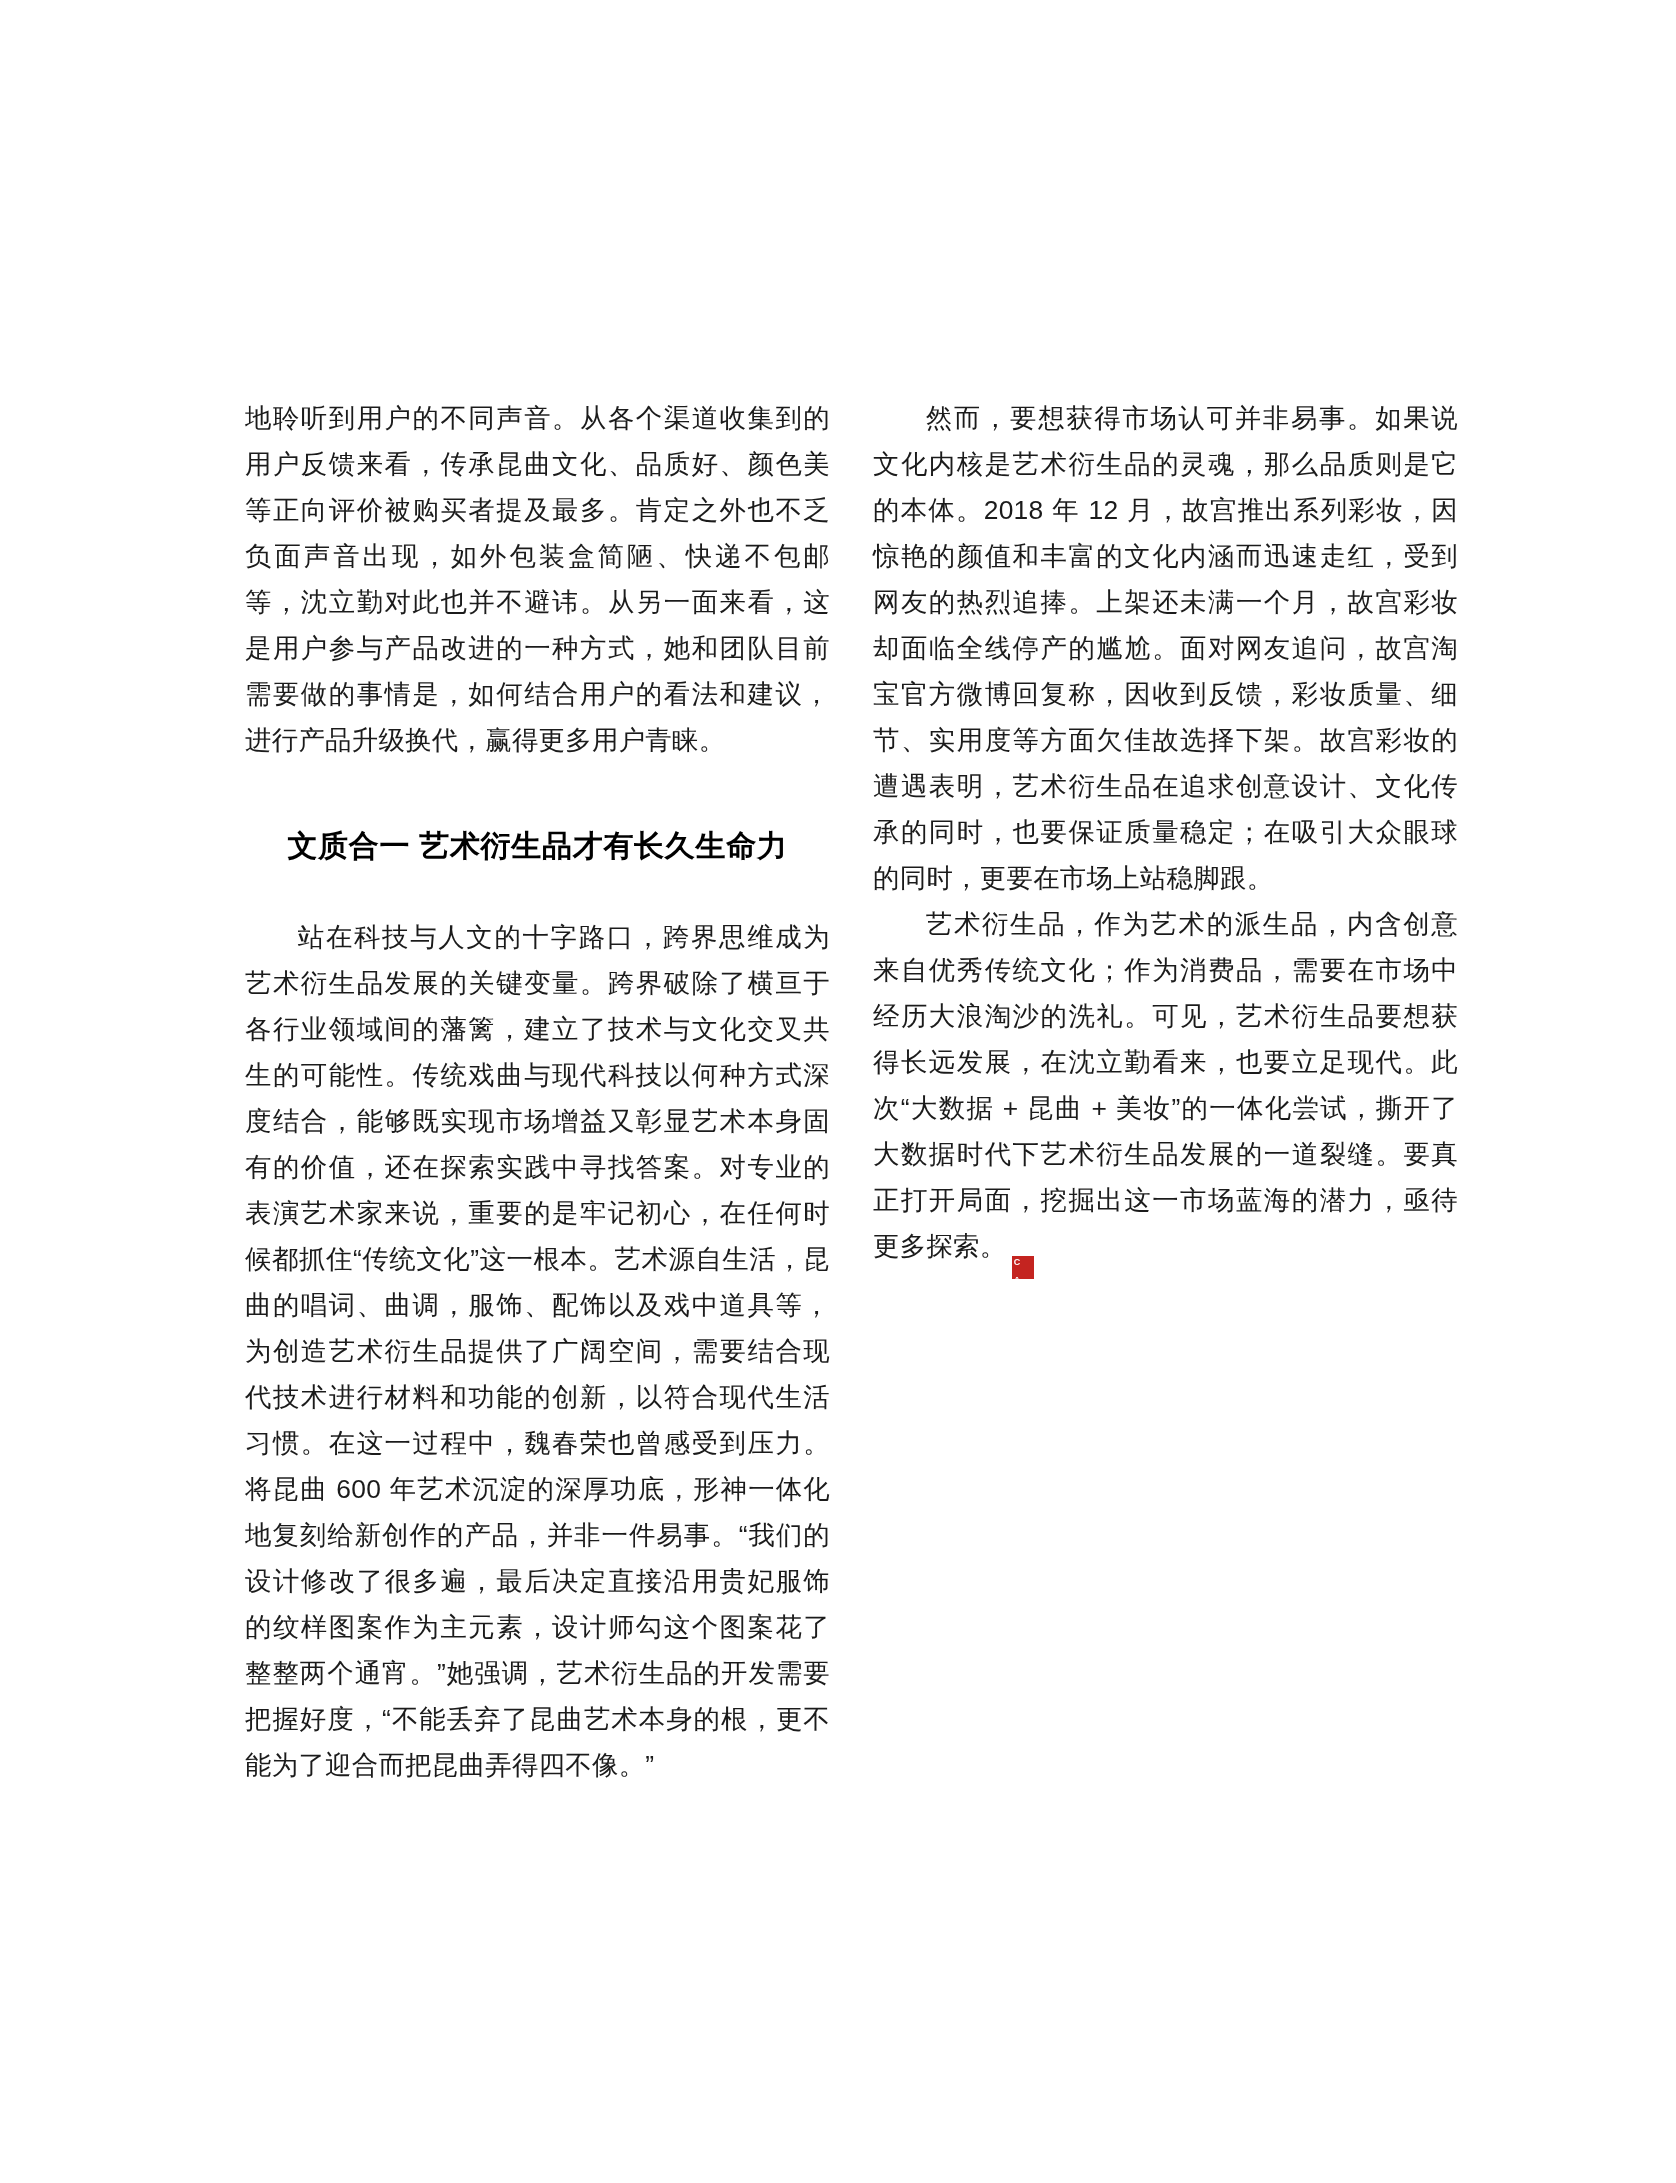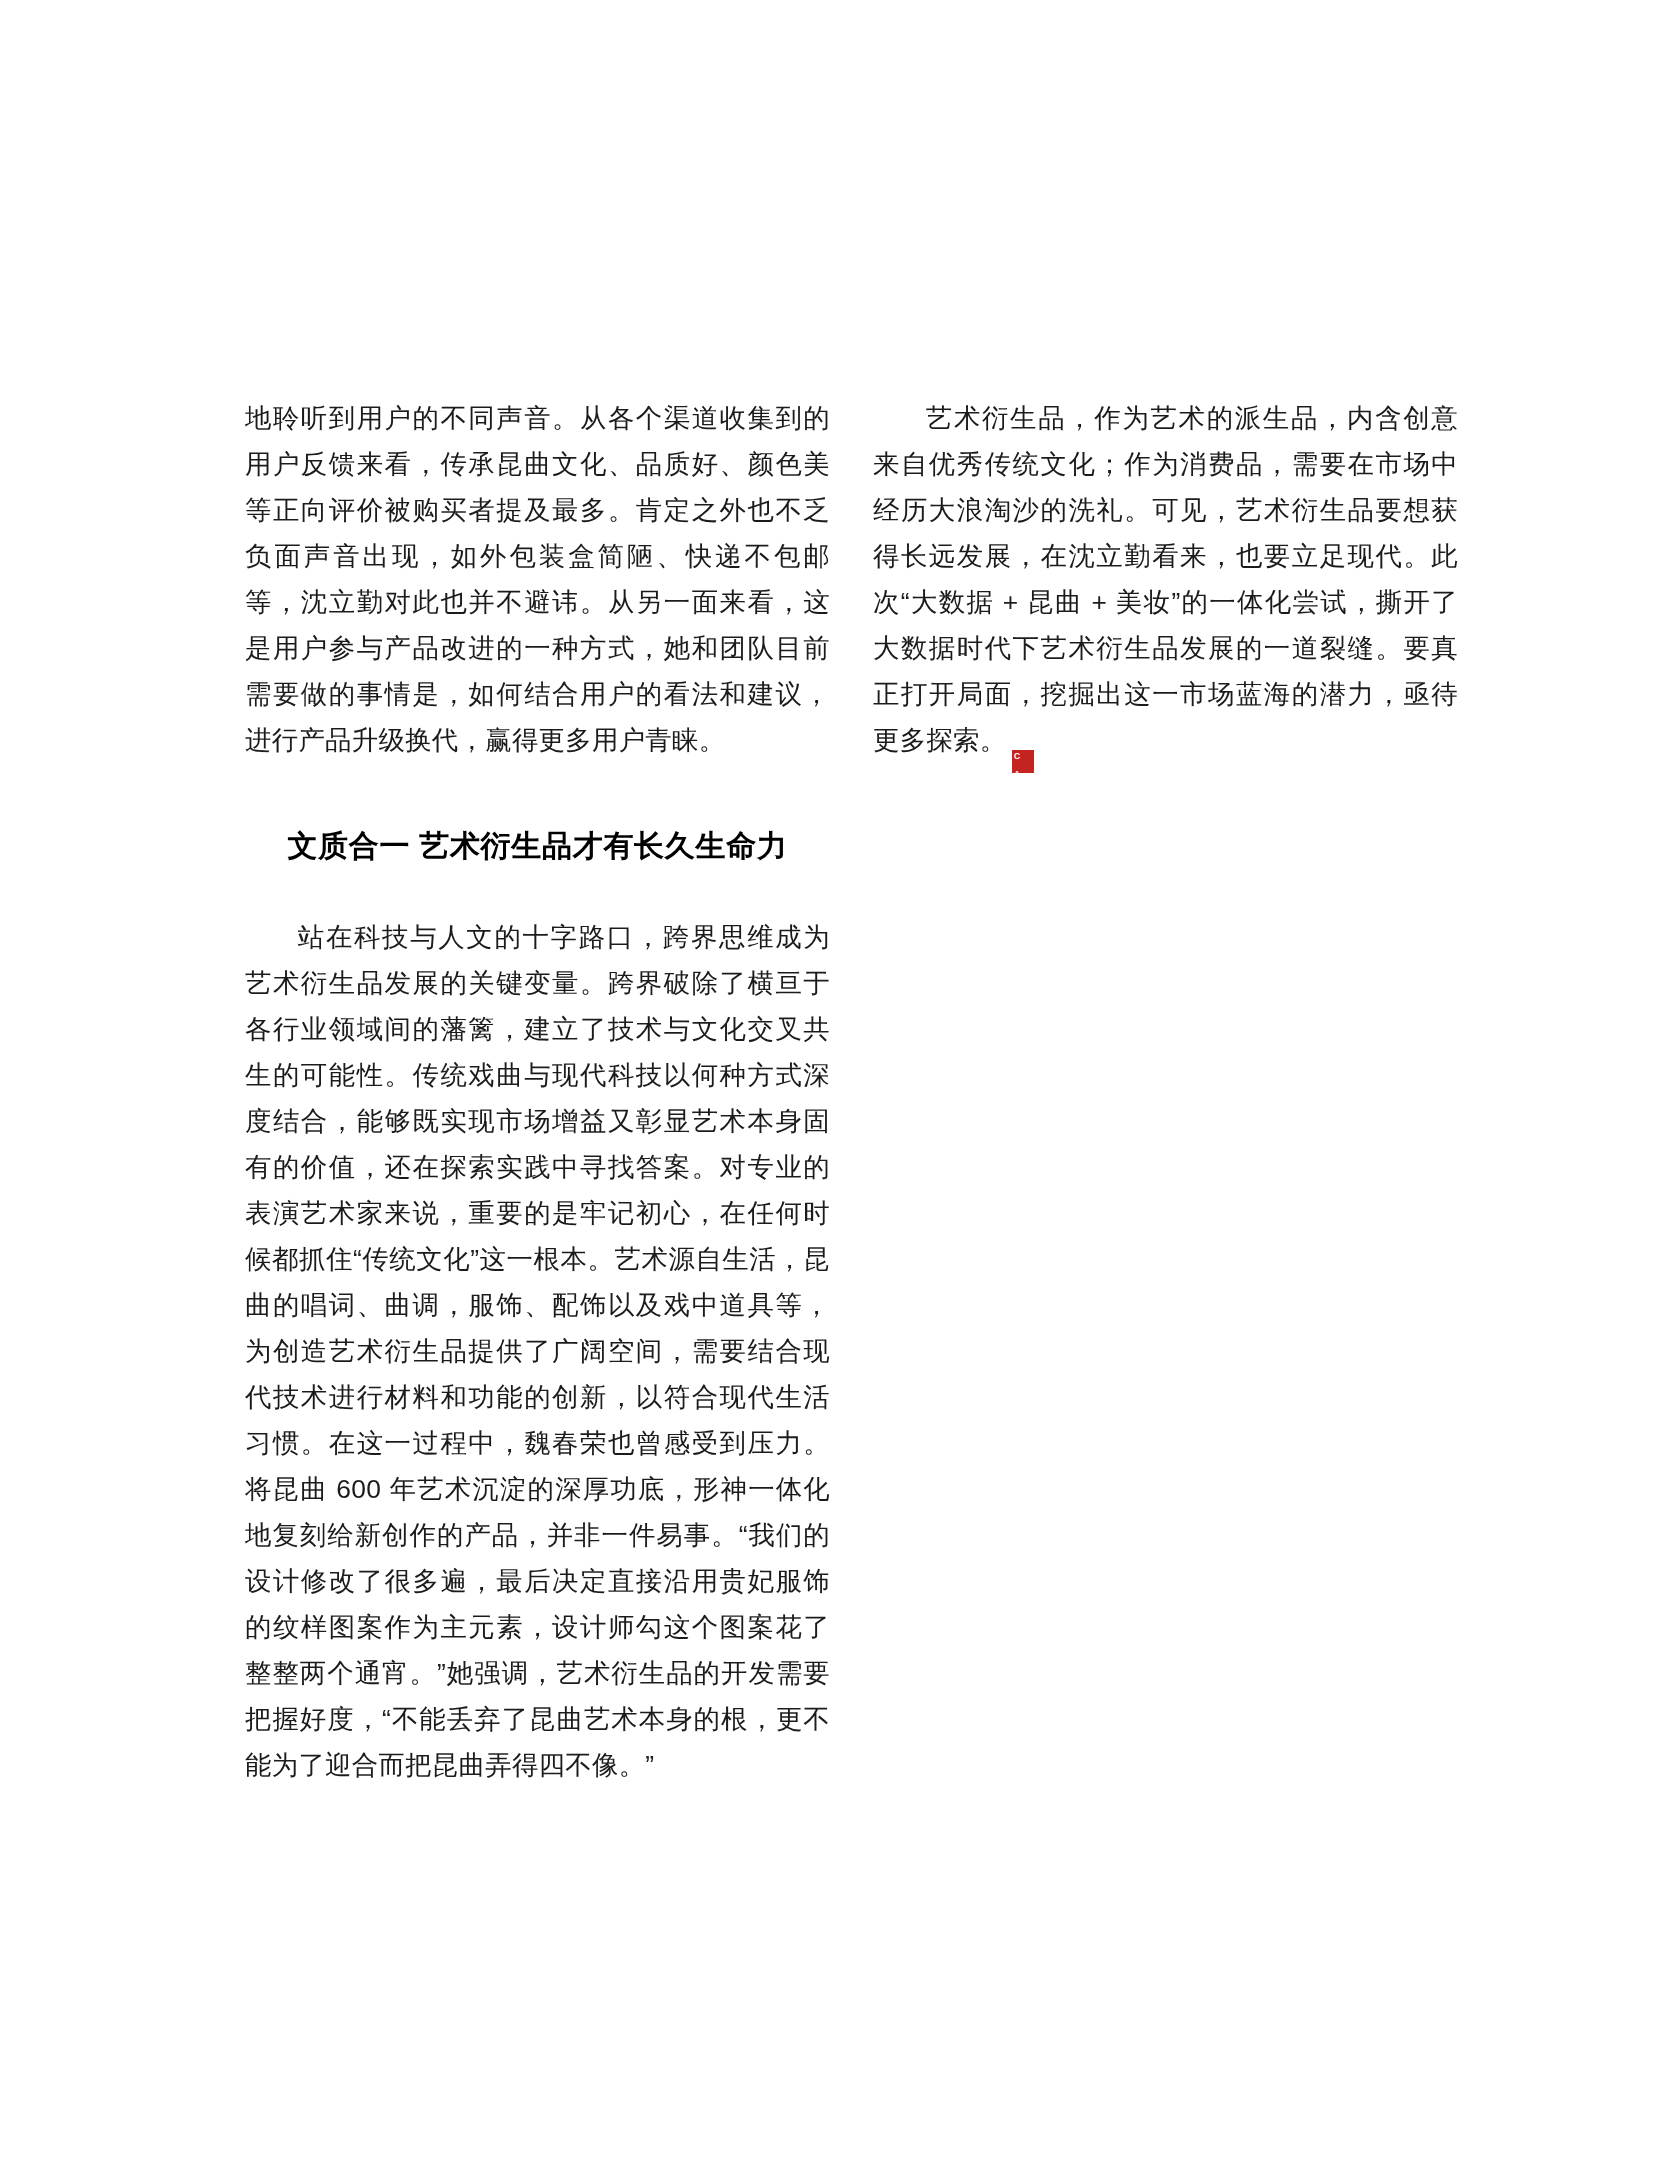--- a/index.html
+++ b/index.html
@@ -92,20 +92,21 @@
 
 <div class="page">
 
   <div class="column column-left">
     <p class="body-para">地聆听到用户的不同声音。从各个渠道收集到的用户反馈来看，传承昆曲文化、品质好、颜色美等正向评价被购买者提及最多。肯定之外也不乏负面声音出现，如外包装盒简陋、快递不包邮等，沈立勤对此也并不避讳。从另一面来看，这是用户参与产品改进的一种方式，她和团队目前需要做的事情是，如何结合用户的看法和建议，进行产品升级换代，赢得更多用户青睐。</p>
     <h2 class="section-heading">文质合一 艺术衍生品才有长久生命力</h2>
     <p class="body-para indented">站在科技与人文的十字路口，跨界思维成为艺术衍生品发展的关键变量。跨界破除了横亘于各行业领域间的藩篱，建立了技术与文化交叉共生的可能性。传统戏曲与现代科技以何种方式深度结合，能够既实现市场增益又彰显艺术本身固有的价值，还在探索实践中寻找答案。对专业的表演艺术家来说，重要的是牢记初心，在任何时候都抓住“传统文化”这一根本。艺术源自生活，昆曲的唱词、曲调，服饰、配饰以及戏中道具等，为创造艺术衍生品提供了广阔空间，需要结合现代技术进行材料和功能的创新，以符合现代生活习惯。在这一过程中，魏春荣也曾感受到压力。将昆曲 600 年艺术沉淀的深厚功底，形神一体化地复刻给新创作的产品，并非一件易事。“我们的设计修改了很多遍，最后决定直接沿用贵妃服饰的纹样图案作为主元素，设计师勾这个图案花了整整两个通宵。”她强调，艺术衍生品的开发需要把握好度，“不能丢弃了昆曲艺术本身的根，更不能为了迎合而把昆曲弄得四不像。”</p>
   </div>
 
   <div class="column column-right">
+    <p class="body-para indented">然而，要想获得市场认可并非易事。如果说文化内核是艺术衍生品的灵魂，那么品质则是它的本体。2018 年 12 月，故宫推出系列彩妆，因惊艳的颜值和丰富的文化内涵而迅速走红，受到网友的热烈追捧。上架还未满一个月，故宫彩妆却面临全线停产的尴尬。面对网友追问，故宫淘宝官方微博回复称，因收到反馈，彩妆质量、细节、实用度等方面欠佳故选择下架。故宫彩妆的遭遇表明，艺术衍生品在追求创意设计、文化传承的同时，也要保证质量稳定；在吸引大众眼球的同时，更要在市场上站稳脚跟。</p>
     <p class="body-para indented"><span>艺术衍生品，作为艺术的派生品，内含创意来自优秀传统文化；作为消费品，需要在市场中经历大浪淘沙的洗礼。可见，艺术衍生品要想获得长远发展，在沈立勤看来，也要立足现代。此次“大数据 + 昆曲 + 美妆”的一体化尝试，撕开了大数据时代下艺术衍生品发展的一道裂缝。要真正打开局面，挖掘出这一市场蓝海的潜力，亟待更多探索。</span><span class="end-mark" style="background-color: rgb(196, 36, 32);">
           <span>NC</span>
           <span>PA</span>
         </span></p>
   </div>
 
   <div class="byline">责编 / 曹真真  美编 / 周琳</div>
 
   <div class="page-footer"><span>NCPA</span><span class="footer-gap"></span><span>77</span></div>
 

